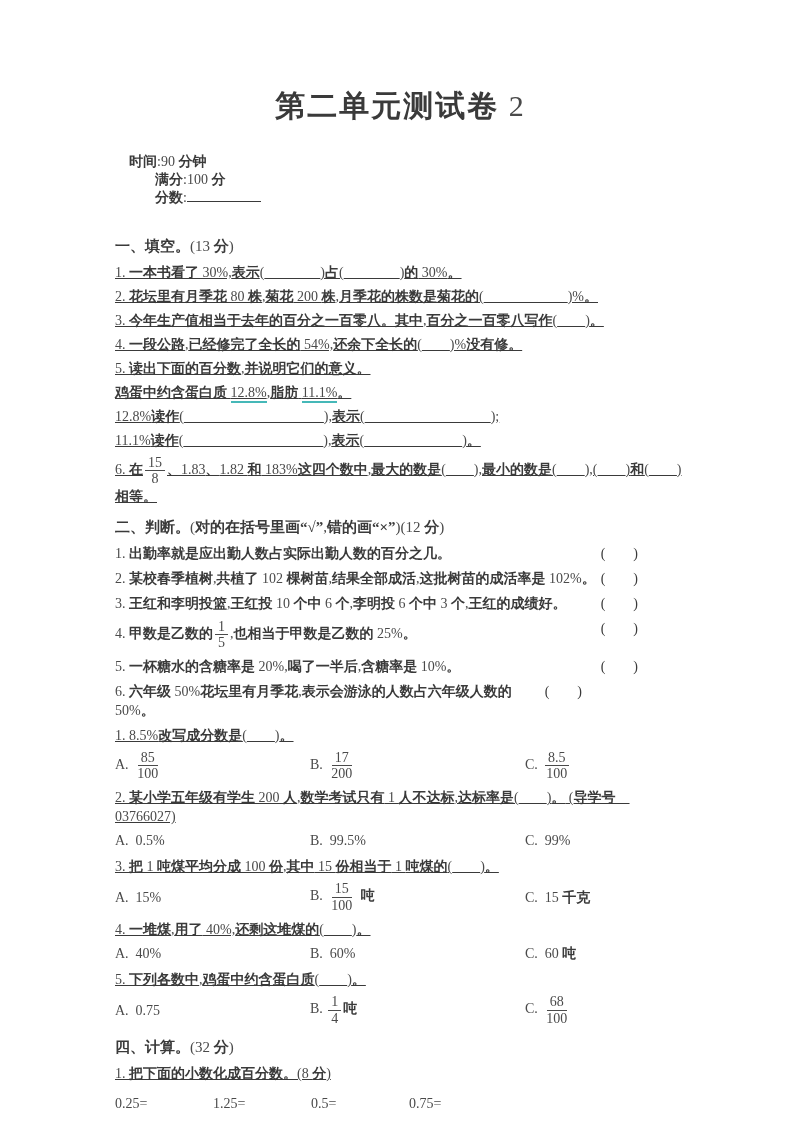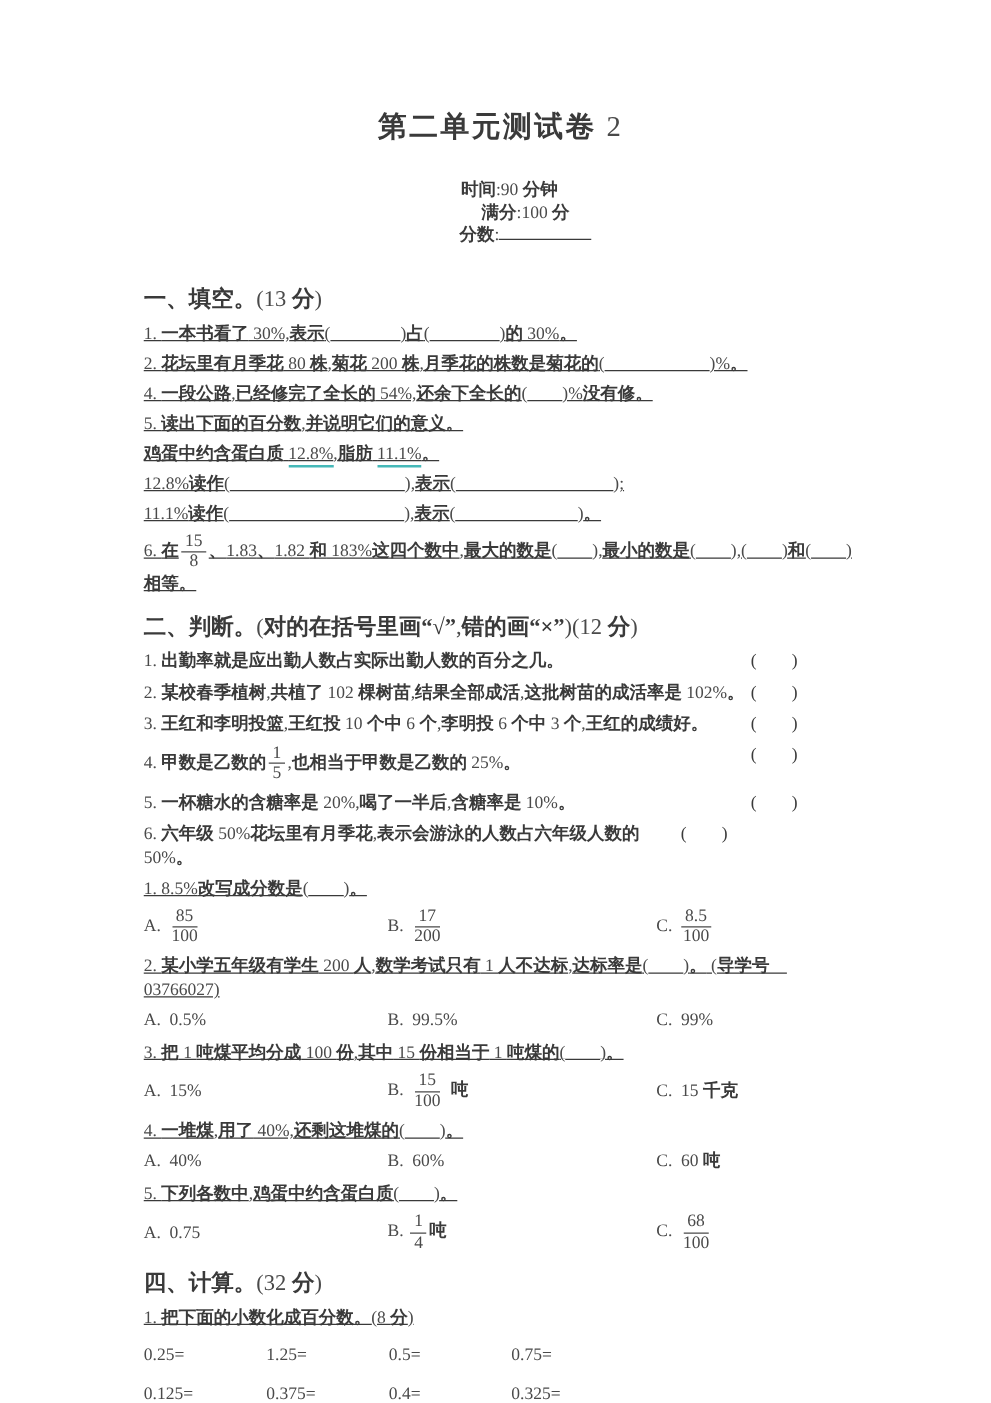--- a/index.html
+++ b/index.html
@@ -3,27 +3,27 @@
 <meta charset="utf-8">
 <style>
   html,body{margin:0;padding:0;background:#ffffff;}
   .page{
     width:793px;height:1122px;box-sizing:border-box;background:#fff;
     color:#3a3a3a;font-family:"Liberation Serif",serif;font-size:14px;
     padding:86px 107px 0 115px;overflow:hidden;position:relative;
   }
   .cjk{font-weight:600;}
   .num{color:#4a4a4a;font-weight:400;}
-  .title{margin:0 0 10px;font-size:23px;text-align:center;letter-spacing:2px;font-weight:400;}
+  .title{margin:0 0 10px;font-size:30px;text-align:center;letter-spacing:2px;font-weight:400;}
   .title .cjk{font-weight:600;}
-  .meta{text-align:center;margin:0 0 14px;white-space:pre-wrap;}
+  .meta{text-align:left;margin:0 0 14px;white-space:pre-wrap;}
   .meta .mi{margin-left:26px;}
   .meta .mi:first-child{margin-left:0;}
   .score-blank{display:inline-block;width:74px;height:12px;border-bottom:1.5px solid #3a3a3a;}
-  .heading{margin:12px 0 7px;white-space:pre-wrap;font-size:18px;}
+  .heading{margin:12px 0 7px;white-space:pre-wrap;font-size:15px;}
   .heading .cjk{font-weight:700;}
   .line{line-height:19px;margin:0 0 5px;white-space:pre-wrap;text-decoration:underline;}
   .judge{display:flex;justify-content:space-between;
          line-height:19px;margin:0 0 6px;white-space:pre-wrap;}
   .judge .bracket{margin-right:48px;flex-shrink:0;}
   .sec-2 .judge:last-child .bracket{margin-right:104px;}
   .options{display:grid;grid-template-columns:195px 215px 1fr;align-items:center;
            margin:2px 0 7px;white-space:pre-wrap;}
   .opt{display:block;line-height:19px;}
   .frac{display:inline-flex;flex-direction:column;align-items:center;vertical-align:middle;
@@ -42,20 +42,21 @@
   <div class="meta">
     <span class="mi rich"><span class="cjk">时间</span><span class="num">:90 </span><span class="cjk">分钟</span></span>
     <span class="mi rich"><span class="cjk">满分</span><span class="num">:100 </span><span class="cjk">分</span></span>
     <span class="mi rich"><span class="cjk">分数</span><span class="num">:</span></span><span class="score-blank"></span>
   </div>
   <div id="sections">
       <section class="sec sec-1">
         <div class="heading"><span class="cjk">一、填空。</span><span class="num">(13 </span><span class="cjk">分</span><span class="num">)</span></div>
         <div class="line"><span class="num">1. </span><span class="cjk">一本书看了</span><span class="num"> 30%,</span><span class="cjk">表示</span><span class="num">(</span><span class="cjk">　　　　</span><span class="num">)</span><span class="cjk">占</span><span class="num">(</span><span class="cjk">　　　　</span><span class="num">)</span><span class="cjk">的</span><span class="num"> 30%</span><span class="cjk">。</span></div>
         <div class="line"><span class="num">2. </span><span class="cjk">花坛里有月季花</span><span class="num"> 80 </span><span class="cjk">株</span><span class="num">,</span><span class="cjk">菊花</span><span class="num"> 200 </span><span class="cjk">株</span><span class="num">,</span><span class="cjk">月季花的株数是菊花的</span><span class="num">(</span><span class="cjk">　　　　　　</span><span class="num">)%</span><span class="cjk">。</span></div>
+        <div class="line"><span class="num">3. </span><span class="cjk">今年生产值相当于去年的百分之一百零八。其中</span><span class="num">,</span><span class="cjk">百分之一百零八写作</span><span class="num">(</span><span class="cjk">　　</span><span class="num">)</span><span class="cjk">。</span></div>
         <div class="line"><span class="num">4. </span><span class="cjk">一段公路</span><span class="num">,</span><span class="cjk">已经修完了全长的</span><span class="num"> 54%,</span><span class="cjk">还余下全长的</span><span class="num">(</span><span class="cjk">　　</span><span class="num">)%</span><span class="cjk">没有修。</span></div>
         <div class="line"><span class="num">5. </span><span class="cjk">读出下面的百分数</span><span class="num">,</span><span class="cjk">并说明它们的意义。</span></div>
         <div class="line"><span class="cjk">鸡蛋中约含蛋白质</span><span class="num"> </span><span class="num u">12.8%</span><span class="num">,</span><span class="cjk">脂肪</span><span class="num"> </span><span class="num u">11.1%</span><span class="cjk">。</span></div>
         <div class="line"><span class="num">12.8%</span><span class="cjk">读作</span><span class="num">(</span><span class="cjk">　　　　　　　　　　</span><span class="num">),</span><span class="cjk">表示</span><span class="num">(</span><span class="cjk">　　　　　　　　　</span><span class="num">);</span></div>
         <div class="line"><span class="num">11.1%</span><span class="cjk">读作</span><span class="num">(</span><span class="cjk">　　　　　　　　　　</span><span class="num">),</span><span class="cjk">表示</span><span class="num">(</span><span class="cjk">　　　　　　　</span><span class="num">)</span><span class="cjk">。</span></div>
         <div class="line"><span class="num">6. </span><span class="cjk">在</span><span class="frac"><span class="fn">15</span><span class="fd">8</span></span><span class="cjk">、</span><span class="num">1.83</span><span class="cjk">、</span><span class="num">1.82 </span><span class="cjk">和</span><span class="num"> 183%</span><span class="cjk">这四个数中</span><span class="num">,</span><span class="cjk">最大的数是</span><span class="num">(</span><span class="cjk">　　</span><span class="num">),</span><span class="cjk">最小的数是</span><span class="num">(</span><span class="cjk">　　</span><span class="num">),(</span><span class="cjk">　　</span><span class="num">)</span><span class="cjk">和</span><span class="num">(</span><span class="cjk">　　</span><span class="num">)</span><span class="cjk">相等。</span></div>
       </section>
       <section class="sec sec-2">
         <div class="heading"><span class="cjk">二、判断。</span><span class="num">(</span><span class="cjk">对的在括号里画“√”</span><span class="num">,</span><span class="cjk">错的画“×”</span><span class="num">)(12 </span><span class="cjk">分</span><span class="num">)</span></div>
         <div class="judge"><span class="jt"><span class="num">1. </span><span class="cjk">出勤率就是应出勤人数占实际出勤人数的百分之几。</span></span><span class="bracket">(　　)</span></div>

